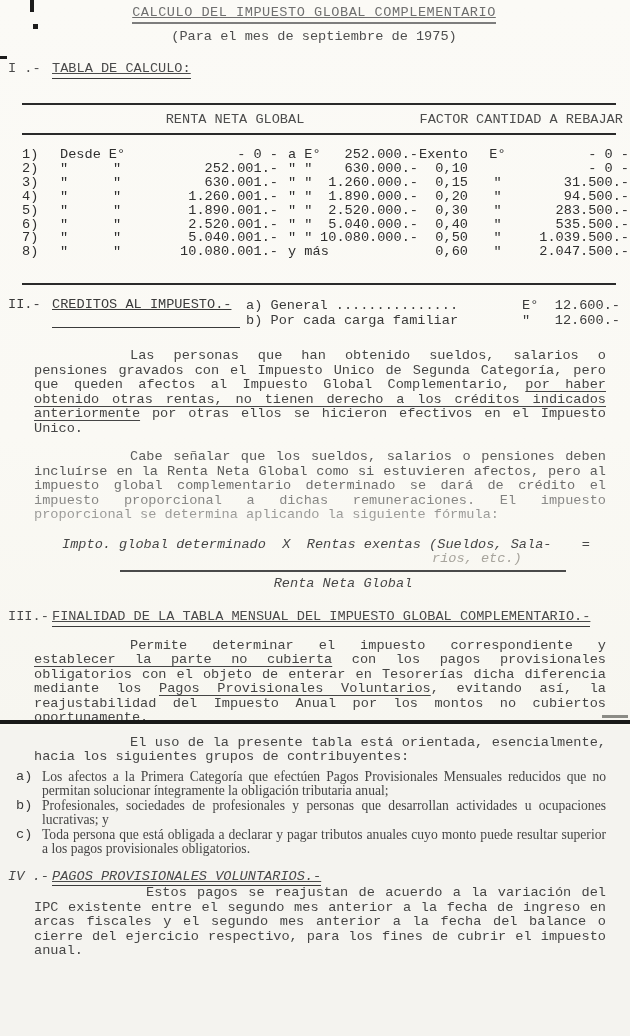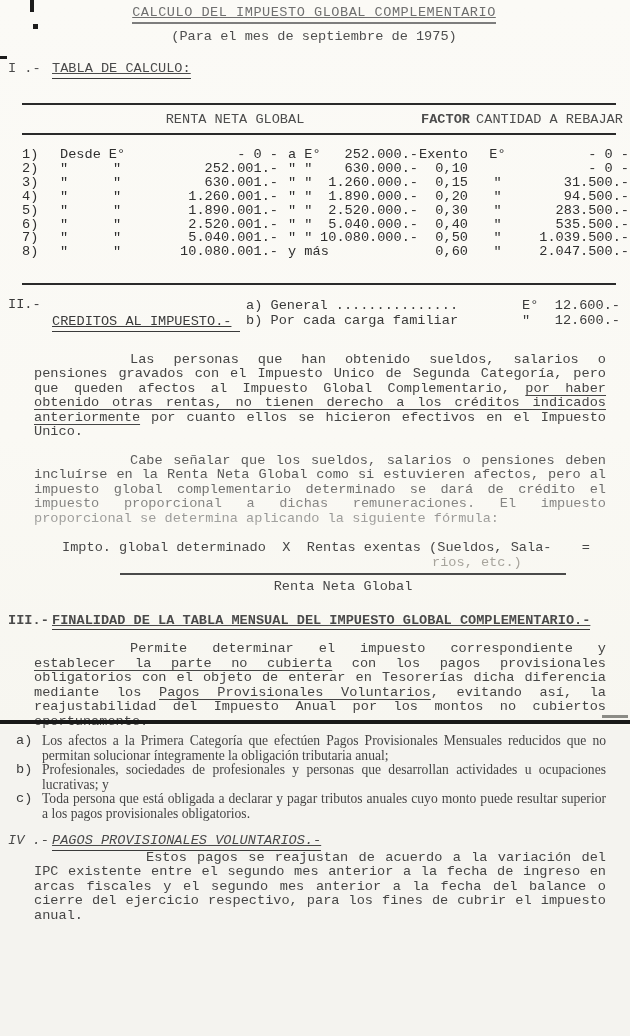--- a/index.html
+++ b/index.html
@@ -28,61 +28,61 @@
   .uu{text-decoration:underline;border-bottom:1.5px solid #3a3a3a;padding-bottom:1px;}
   .s1{margin-top:18px;color:#4a4a4a;}
   
   .tbl{margin-top:24px;margin-left:14px;margin-right:4px;color:#2f2f2f;}
   .tbl-head{
     border-top:2.5px solid #2a2a2a;border-bottom:2.5px solid #2a2a2a;
     display:grid;grid-template-columns:30px 52px 26px 148px 40px 100px 52px 55px 104px;
     padding:8px 0 6px 0;color:#4c4c4c;
   }
   .th-rng{grid-column:2/7;text-align:center;}
-  .th-fac{grid-column:7/8;text-align:right;font-weight:bold;}
+  .th-fac{grid-column:7/8;text-align:center;}
   .th-reb{grid-column:8/10;text-align:center;}
   .tbl-rows{padding:13px 0 24px 0;}
   .trow{
     display:grid;grid-template-columns:30px 52px 26px 148px 40px 100px 52px 55px 104px;
     line-height:13.9px;
   }
   .c-num{text-align:left;}
   .c-desde{text-align:left;padding-left:8px;}
   .c-cur1{text-align:center;}
   .c-from{text-align:right;}
   .c-a{text-align:left;padding-left:10px;white-space:nowrap;}
   .c-to{text-align:right;}
   .c-fac{text-align:right;padding-right:2px;white-space:nowrap;}
   .c-cur2{text-align:center;}
   .c-reb{text-align:right;}
   .tbl-bot{border-top:2.5px solid #2a2a2a;}
   
   .sec2{margin-top:13px;display:flex;}
   .sec2 .rn{flex:0 0 44px;}
-  .sec2-head{flex:0 0 188px;color:#3333 33;margin-top:17px;}
+  .sec2-head{flex:0 0 188px;color:#3333 33;}
   .credits{flex:1;padding-left:6px;}
   .credit{display:flex;line-height:15px;}
   .credit-label{flex:1;white-space:nowrap;}
   .credit-cur{flex:0 0 26px;text-align:left;}
   .credit-val{flex:0 0 72px;text-align:right;}
   .para{
     margin:0 14px 0 26px;text-align:justify;text-indent:96px;color:#454545;
   }
   .p1{margin-top:21px;}
   .p2{margin-top:14px;color:#5a5a5a;
       -webkit-mask-image:linear-gradient(180deg,rgba(0,0,0,1) 30%,rgba(0,0,0,.5) 100%);
       mask-image:linear-gradient(180deg,rgba(0,0,0,1) 30%,rgba(0,0,0,.5) 100%);}
   
-  .formula{margin-top:15px;position:relative;color:#474747;}
+  .formula{margin-top:15px;position:relative;color:#474747;font-style:italic;}
   .f-num{padding-left:54px;white-space:pre;}
   .f-eq{position:absolute;right:30px;top:0;}
   .f-num2{padding-left:424px;color:#a7a49c;}
   .f-bar{margin-left:112px;width:446px;border-top:2px solid #4a4a4a;margin-top:3px;}
   .f-den{margin-left:112px;width:446px;text-align:center;padding-top:5px;}
-  .s3{margin-top:19px;color:#4a4a4a;font-weight:bold;}
+  .s3{margin-top:19px;color:#4a4a4a;}
   .p3{margin-top:12px;}
   .p4{margin-top:10px;}
   
   .list{margin:5px 14px 0 8px;}
   .li{display:flex;}
   .li-marker{flex:0 0 26px;}
   .li-text{flex:1;text-align:justify;color:#454545;font-family:Liberation Serif, serif;}
   .s4{margin-top:13px;color:#4a4a4a;font-style:italic;}
   .p5{margin-top:9px;}
   .p6{margin-top:0;text-indent:112px;}
@@ -217,38 +217,39 @@
         <span class="credit-val">12.600.-</span>
       </div>
       <div class="credit">
         <span class="credit-label">b) Por cada carga familiar</span>
         <span class="credit-cur">"</span>
         <span class="credit-val">12.600.-</span>
       </div>
     </div>
   </div>
 
-  <p class="para p1"><span>Las personas que han obtenido sueldos, salarios o pensiones gravados con el Impuesto Unico de Segunda Categoría, pero que queden afectos al Impuesto Global Complementario, </span><span class="u">por haber obtenido otras rentas, no tienen derecho a los créditos indicados anteriormente</span><span> por cuanto ellos se hicieron efectivos en el Impuesto Unico.</span></p>
+  <p class="para p1"><span>Las personas que han obtenido sueldos, salarios o pensiones gravados con el Impuesto Unico de Segunda Categoría, pero que queden afectos al Impuesto Global Complementario, </span><span class="u">por haber obtenido otras rentas, no tienen derecho a los créditos indicados anteriormente</span><span> por otras ellos se hicieron efectivos en el Impuesto Unico.</span></p>
 
   <p class="para p2">Cabe señalar que los sueldos, salarios o pensiones deben incluírse en la Renta Neta Global como si estuvieren afectos, pero al impuesto global complementario determinado se dará de crédito el impuesto proporcional a dichas remuneraciones. El impuesto proporcional se determina aplicando la siguiente fórmula:</p>
 
   <div class="formula">
     <div class="f-num"><span>Impto. global determinado  X  Rentas exentas (Sueldos, Sala-</span><span class="f-eq">=</span></div>
     <div class="f-num2">rios, etc.)</div>
     <div class="f-bar"></div>
     <div class="f-den">Renta Neta Global</div>
   </div>
 
   <div class="sec-heading s3">
     <span class="rn">III.-</span>
     <span class="uu">FINALIDAD DE LA TABLA MENSUAL DEL IMPUESTO GLOBAL COMPLEMENTARIO.-</span>
   </div>
 
   <p class="para p3"><span>Permite determinar el impuesto correspondiente y </span><span class="u">establecer la parte no cubierta</span><span> con los pagos provisionales obligatorios con el objeto de enterar en Tesorerías dicha diferencia mediante los </span><span class="u">Pagos Provisionales Voluntarios</span><span>, evitando así, la reajustabilidad del Impuesto Anual por los montos no cubiertos oportunamente.</span></p>
 
+  <p class="para p4">El uso de la presente tabla está orientada, esencialmente, hacia los siguientes grupos de contribuyentes:</p>
 
   <div class="list" id="contrib-list">
       <div class="li">
         <span class="li-marker">a)</span>
         <div class="li-text">Los afectos a la Primera Categoría que efectúen Pagos Provisionales Mensuales reducidos que no permitan solucionar íntegramente la obligación tributaria anual;</div>
       </div>
       <div class="li">
         <span class="li-marker">b)</span>
         <div class="li-text">Profesionales, sociedades de profesionales y personas que desarrollan actividades u ocupaciones lucrativas; y</div>
       </div>

